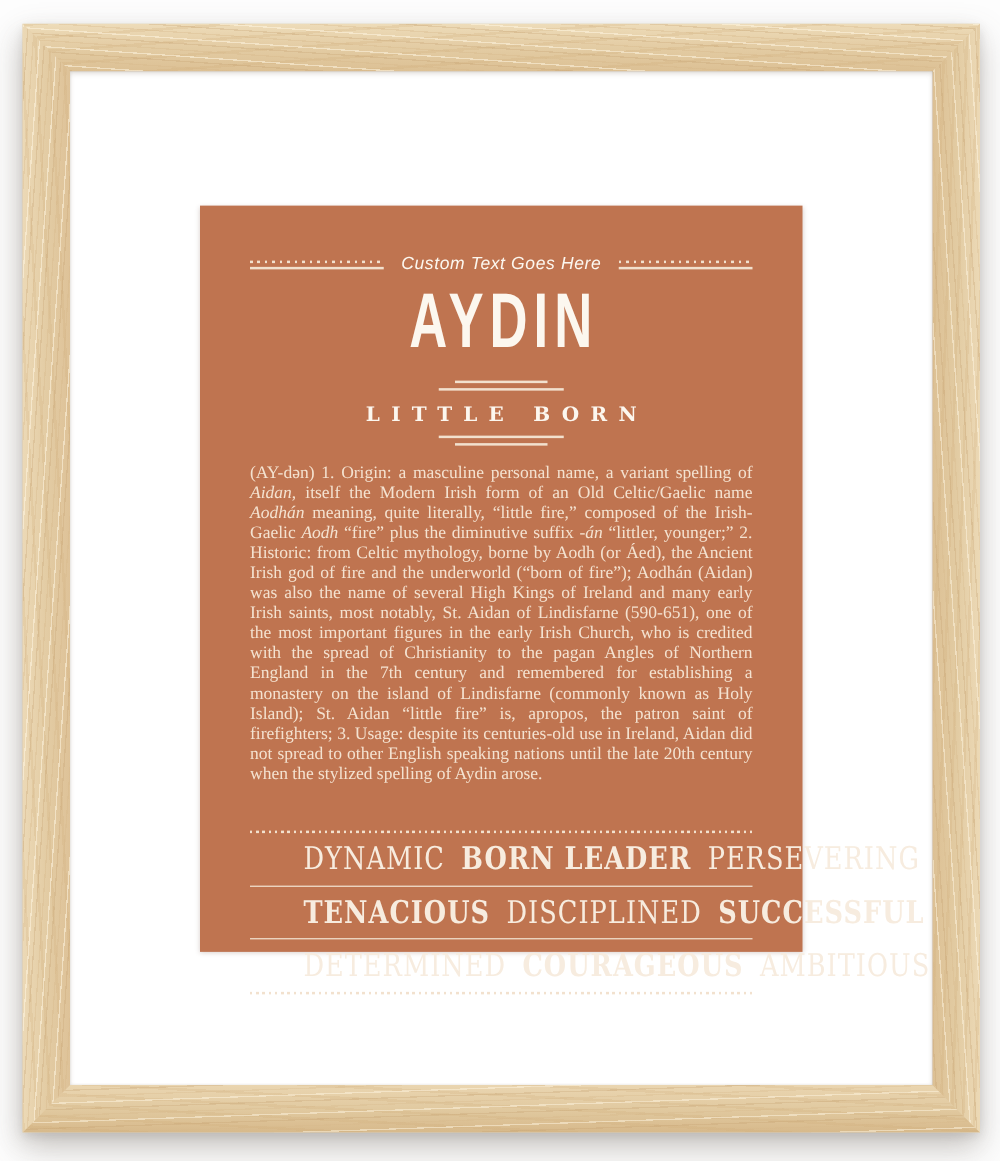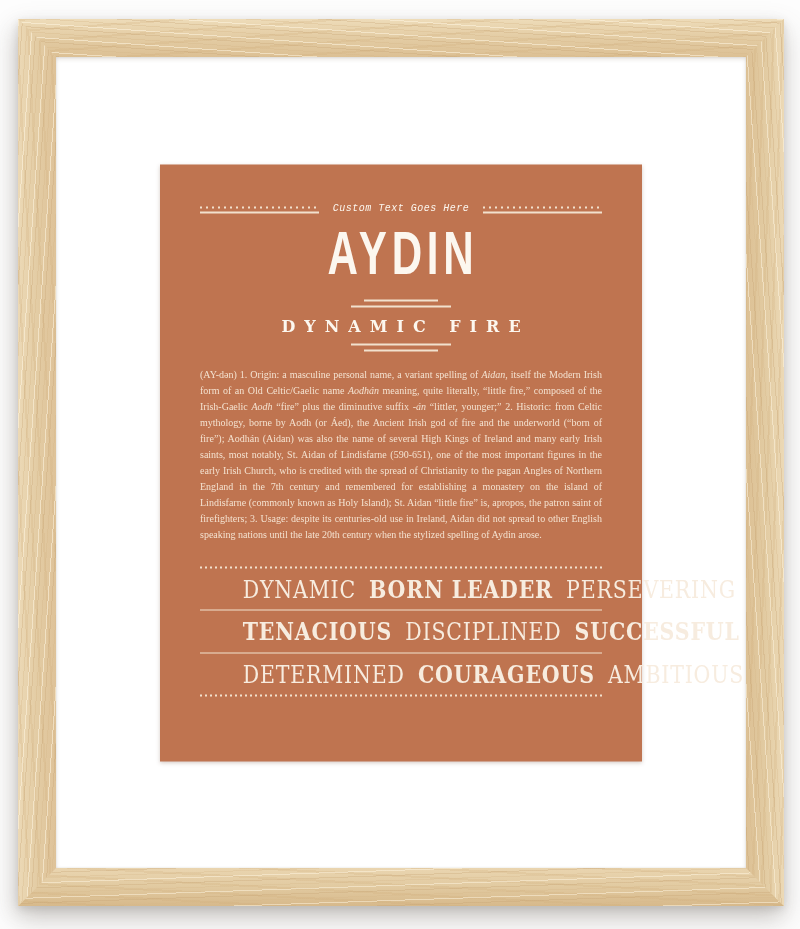--- a/index.html
+++ b/index.html
@@ -68,22 +68,22 @@
     color:var(--cream);
     box-shadow:0 1px 4px rgba(90,50,30,.25);
     display:flex;flex-direction:column;align-items:center;
     padding-top:38px;
   }
   .header-row{display:flex;align-items:center;width:402px;}
   .orn{flex:1;display:flex;flex-direction:column;gap:3px;padding-top:4px;}
   .orn .dots{height:2px;background-image:repeating-linear-gradient(90deg,var(--cream) 0 2px,transparent 2px 6px);}
   .orn .bar{height:2px;background:var(--cream);}
   .custom-text{
-    font-family:Liberation Mono, monospace;font-style:italic;
-    font-size:10px;letter-spacing:.5px;
+    font-family:Liberation Sans, sans-serif;font-style:italic;
+    font-size:14px;letter-spacing:.5px;
     padding:0 14px;white-space:nowrap;color:var(--bright);
   }
   .name{
     margin-top:8px;line-height:1;
     font-size:62px;font-weight:800;letter-spacing:7px;text-indent:7px;
     transform:scaleX(.68);transform-origin:center;
     color:var(--bright);white-space:nowrap;
   }
   .rule-pair{display:flex;flex-direction:column;align-items:center;gap:4px;}
   .rp-above{margin-top:16px;}
@@ -91,24 +91,24 @@
   .rule{height:2px;background:var(--cream);}
   .rule-short{width:74px;}
   .rule-long{width:100px;}
   .meaning{
     margin-top:9px;
     font-family:"DejaVu Serif",serif;font-weight:700;
     font-size:16px;letter-spacing:9px;text-indent:9px;
     color:var(--bright);white-space:nowrap;
   }
   .description{
-    width:402px;margin:15px 0 0 0;
+    width:402px;margin:15px 0 13px 0;
     text-align:justify;
     font-family:"Liberation Serif",serif;
-    font-size:10px;line-height:16.1px;
+    font-size:14px;line-height:16.1px;
     color:rgba(247,232,215,.95);
   }
   .description i{font-style:italic;}
   .traits{width:402px;margin-top:23px;}
   .dotted{height:2px;background-image:repeating-linear-gradient(90deg,var(--cream) 0 2px,transparent 2px 5px);}
   .trait-row{
     text-align:center;white-space:nowrap;
     font-family:"DejaVu Serif",serif;
     font-size:25px;line-height:1.1;
     transform:scaleX(.82);transform-origin:center;
@@ -142,21 +142,21 @@
           </div>
         </div>
 
         <div class="name">AYDIN</div>
 
         <div class="rule-pair rp-above">
           <div class="rule rule-short"></div>
           <div class="rule rule-long"></div>
         </div>
 
-        <div class="meaning">DYNAMIC FIRE</div>
+        <div class="meaning">LITTLE BORN</div>
 
         <div class="rule-pair rp-below">
           <div class="rule rule-long"></div>
           <div class="rule rule-short"></div>
         </div>
 
         <p class="description" id="description"><span>(AY-dən)  1. Origin:  a masculine personal name, a variant spelling of </span><i>Aidan</i><span>, itself the Modern Irish form of an Old Celtic/Gaelic name </span><i>Aodhán</i><span> meaning, quite literally, “little fire,” composed of the Irish-Gaelic </span><i>Aodh</i><span> “fire” plus the diminutive suffix </span><i>-án</i><span> “littler, younger;”  2. Historic:  from Celtic mythology, borne by Aodh (or Áed), the Ancient Irish god of fire and the underworld (“born of fire”); Aodhán (Aidan) was also the name of several High Kings of Ireland and many early Irish saints, most notably, St. Aidan of Lindisfarne (590-651), one of the most important figures in the early Irish Church, who is credited with the spread of Christianity to the pagan Angles of Northern England in the 7th century and remembered for establishing a monastery on the island of Lindisfarne (commonly known as Holy Island); St. Aidan “little fire” is, apropos, the patron saint of firefighters;  3. Usage:  despite its centuries-old use in Ireland, Aidan did not spread to other English speaking nations until the late 20th century when the stylized spelling of Aydin arose.</span></p>
 
         <div class="traits">
           <div class="dotted"></div>

